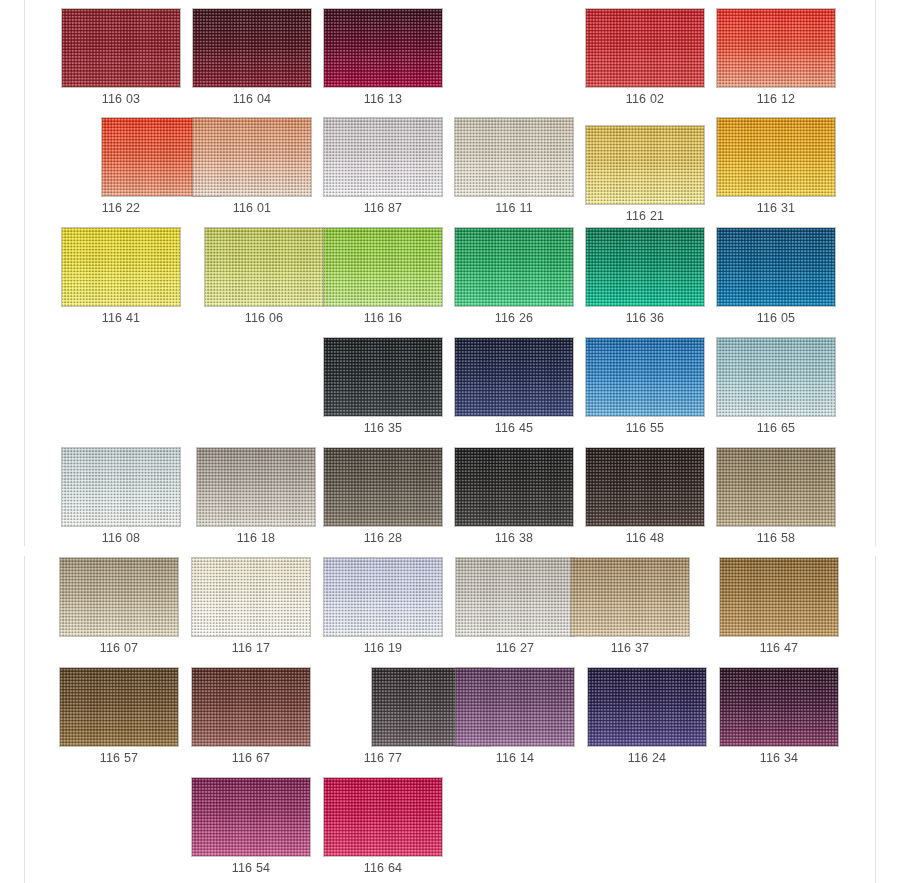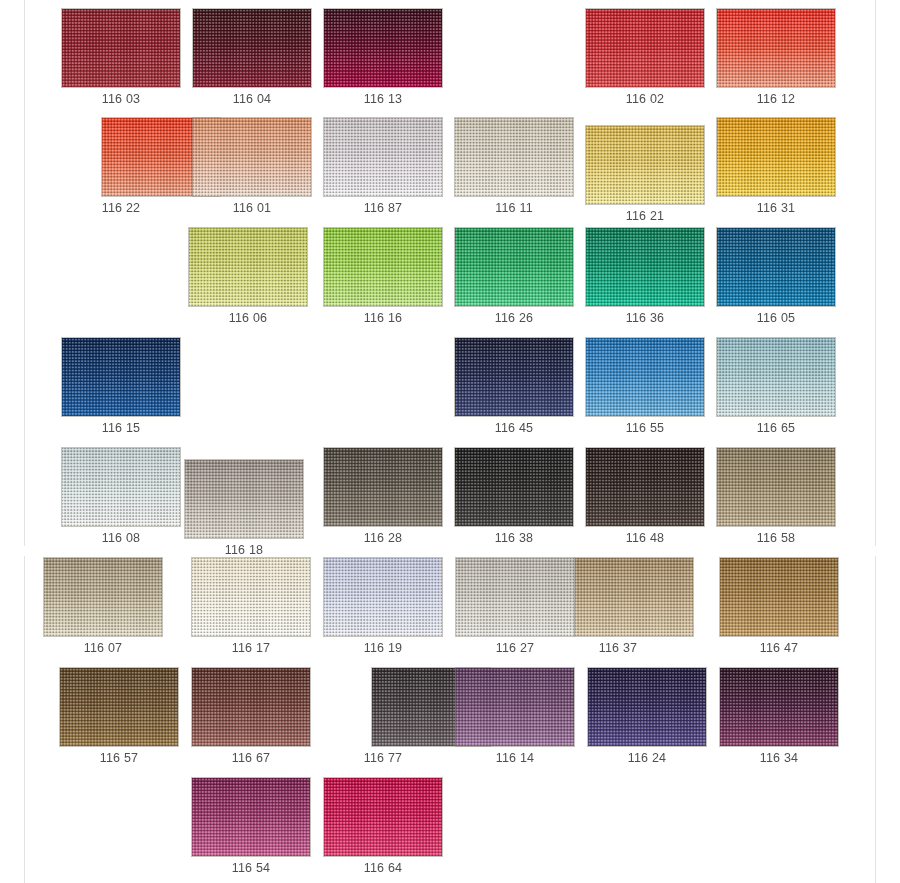--- a/index.html
+++ b/index.html
@@ -176,21 +176,29 @@
         <div class="swatch-cell" style="left: 716px;">
           <div class="swatch-chip">
             <div class="chip-grad" style="background: linear-gradient(rgb(226, 154, 20) 0%, rgb(237, 180, 39) 52%, rgb(249, 217, 79) 100%);"></div>
             <div class="chip-lines"></div>
             <div class="chip-weave"></div>
           </div>
           <div class="swatch-label">116 31</div>
         </div>
       </div>
       <div class="swatch-row" style="top: 227px;">
-        <div class="swatch-cell" style="left: 188px; text-decoration: underline;">
+        <div class="swatch-cell" style="left: 61px;">
+          <div class="swatch-chip">
+            <div class="chip-grad" style="background: linear-gradient(rgb(232, 217, 43) 0%, rgb(238, 226, 70) 52%, rgb(246, 239, 116) 100%);"></div>
+            <div class="chip-lines"></div>
+            <div class="chip-weave"></div>
+          </div>
+          <div class="swatch-label">116 41</div>
+        </div>
+        <div class="swatch-cell" style="left: 204px; text-decoration: underline;">
           <div class="swatch-chip">
             <div class="chip-grad" style="background: linear-gradient(rgb(195, 202, 90) 0%, rgb(212, 218, 116) 52%, rgb(233, 238, 158) 100%);"></div>
             <div class="chip-lines"></div>
             <div class="chip-weave"></div>
           </div>
           <div class="swatch-label">116 06</div>
         </div>
         <div class="swatch-cell" style="left: 323px;">
           <div class="swatch-chip">
             <div class="chip-grad" style="background: linear-gradient(rgb(143, 203, 58) 0%, rgb(165, 217, 85) 52%, rgb(198, 236, 138) 100%);"></div>
@@ -218,27 +226,27 @@
         <div class="swatch-cell" style="left: 716px;">
           <div class="swatch-chip">
             <div class="chip-grad" style="background: linear-gradient(rgb(12, 77, 119) 0%, rgb(10, 100, 150) 52%, rgb(16, 132, 187) 100%);"></div>
             <div class="chip-lines"></div>
             <div class="chip-weave"></div>
           </div>
           <div class="swatch-label">116 05</div>
         </div>
       </div>
       <div class="swatch-row" style="top: 337px;">
-        <div class="swatch-cell" style="left: 61px;">
-          <div class="swatch-chip">
-            <div class="chip-grad" style="background: linear-gradient(rgb(11, 37, 80) 0%, rgb(18, 63, 121) 52%, rgb(26, 95, 168) 100%);"></div>
-            <div class="chip-lines"></div>
-            <div class="chip-weave"></div>
-          </div>
-          <div class="swatch-label">116 15</div>
+        <div class="swatch-cell" style="left: 323px;">
+          <div class="swatch-chip">
+            <div class="chip-grad" style="background: linear-gradient(rgb(28, 32, 34) 0%, rgb(39, 45, 47) 52%, rgb(63, 71, 73) 100%);"></div>
+            <div class="chip-lines"></div>
+            <div class="chip-weave"></div>
+          </div>
+          <div class="swatch-label">116 35</div>
         </div>
         <div class="swatch-cell" style="left: 454px;">
           <div class="swatch-chip">
             <div class="chip-grad" style="background: linear-gradient(rgb(23, 28, 52) 0%, rgb(37, 44, 84) 52%, rgb(64, 74, 124) 100%);"></div>
             <div class="chip-lines"></div>
             <div class="chip-weave"></div>
           </div>
           <div class="swatch-label">116 45</div>
         </div>
         <div class="swatch-cell" style="left: 585px;">
@@ -260,21 +268,21 @@
       </div>
       <div class="swatch-row" style="top: 447px;">
         <div class="swatch-cell" style="left: 61px;">
           <div class="swatch-chip">
             <div class="chip-grad" style="background: linear-gradient(rgb(197, 210, 212) 0%, rgb(221, 229, 229) 52%, rgb(242, 244, 242) 100%);"></div>
             <div class="chip-lines"></div>
             <div class="chip-weave"></div>
           </div>
           <div class="swatch-label">116 08</div>
         </div>
-        <div class="swatch-cell" style="left: 184px; margin-top: 12px;">
+        <div class="swatch-cell" style="left: 196px;">
           <div class="swatch-chip">
             <div class="chip-grad" style="background: linear-gradient(rgb(154, 144, 136) 0%, rgb(189, 181, 171) 52%, rgb(228, 222, 212) 100%);"></div>
             <div class="chip-lines"></div>
             <div class="chip-weave"></div>
           </div>
           <div class="swatch-label">116 18</div>
         </div>
         <div class="swatch-cell" style="left: 323px;">
           <div class="swatch-chip">
             <div class="chip-grad" style="background: linear-gradient(rgb(74, 67, 58) 0%, rgb(102, 94, 82) 52%, rgb(138, 128, 114) 100%);"></div>
@@ -302,21 +310,21 @@
         <div class="swatch-cell" style="left: 716px;">
           <div class="swatch-chip">
             <div class="chip-grad" style="background: linear-gradient(rgb(138, 122, 94) 0%, rgb(163, 146, 111) 52%, rgb(195, 178, 145) 100%);"></div>
             <div class="chip-lines"></div>
             <div class="chip-weave"></div>
           </div>
           <div class="swatch-label">116 58</div>
         </div>
       </div>
       <div class="swatch-row" style="top: 557px;">
-        <div class="swatch-cell" style="left: 43px;">
+        <div class="swatch-cell" style="left: 59px;">
           <div class="swatch-chip">
             <div class="chip-grad" style="background: linear-gradient(rgb(164, 149, 123) 0%, rgb(195, 183, 154) 52%, rgb(231, 225, 201) 100%);"></div>
             <div class="chip-lines"></div>
             <div class="chip-weave"></div>
           </div>
           <div class="swatch-label">116 07</div>
         </div>
         <div class="swatch-cell" style="left: 191px;">
           <div class="swatch-chip">
             <div class="chip-grad" style="background: linear-gradient(rgb(239, 231, 207) 0%, rgb(246, 241, 226) 52%, rgb(253, 252, 246) 100%);"></div>
@@ -334,21 +342,21 @@
           <div class="swatch-label">116 19</div>
         </div>
         <div class="swatch-cell" style="left: 455px;">
           <div class="swatch-chip">
             <div class="chip-grad" style="background: linear-gradient(rgb(189, 184, 174) 0%, rgb(211, 207, 199) 52%, rgb(236, 234, 228) 100%);"></div>
             <div class="chip-lines"></div>
             <div class="chip-weave"></div>
           </div>
           <div class="swatch-label">116 27</div>
         </div>
-        <div class="swatch-cell" style="left: 558px; padding-left: 16px;">
+        <div class="swatch-cell" style="left: 570px;">
           <div class="swatch-chip">
             <div class="chip-grad" style="background: linear-gradient(rgb(166, 139, 102) 0%, rgb(194, 171, 134) 52%, rgb(226, 207, 174) 100%);"></div>
             <div class="chip-lines"></div>
             <div class="chip-weave"></div>
           </div>
           <div class="swatch-label">116 37</div>
         </div>
         <div class="swatch-cell" style="left: 719px;">
           <div class="swatch-chip">
             <div class="chip-grad" style="background: linear-gradient(rgb(142, 106, 52) 0%, rgb(169, 131, 72) 52%, rgb(202, 161, 102) 100%);"></div>

